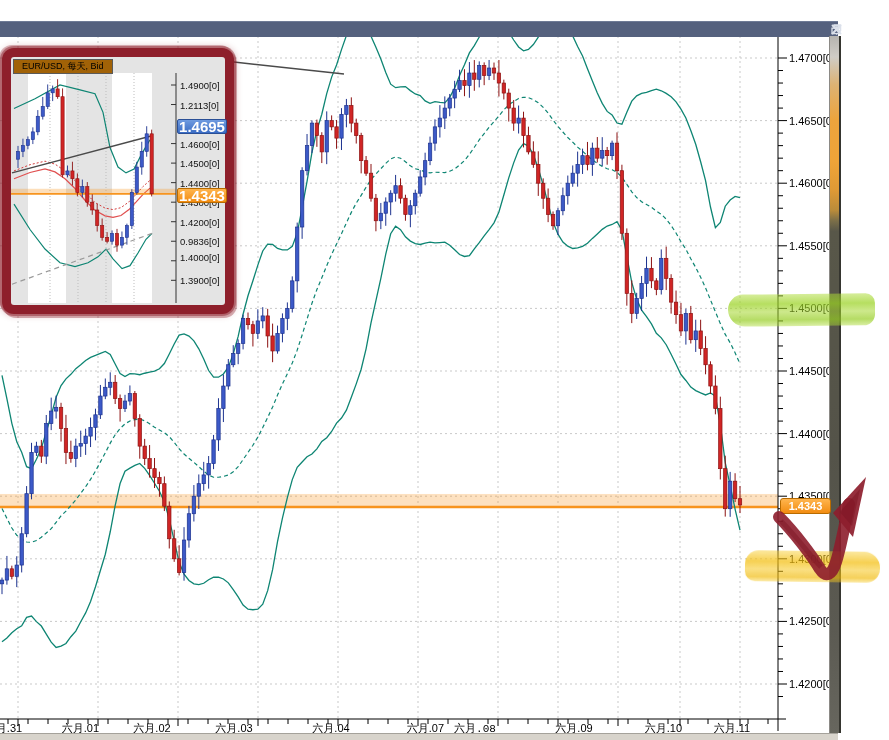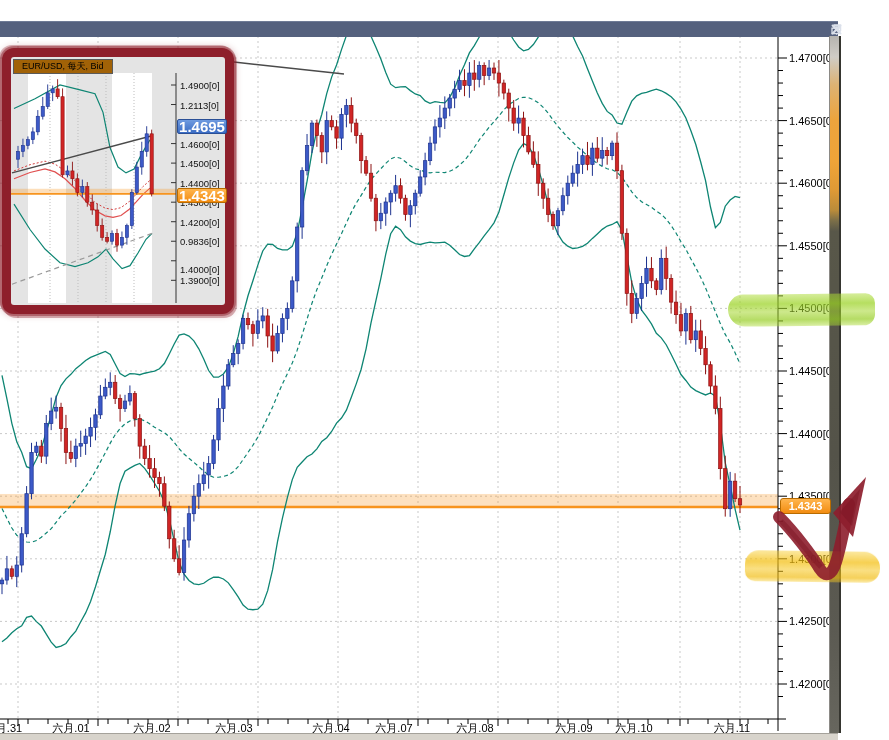--- a/index.html
+++ b/index.html
@@ -509,28 +509,28 @@
       <div class="pxlabel" style="top: 177.2px;">1.4600[0]</div>
       <div class="pxlabel" style="top: 239.8px;">1.4550[0]</div>
       <div class="pxlabel" style="top: 302.4px;">1.4500[0]</div>
       <div class="pxlabel" style="top: 365px;">1.4450[0]</div>
       <div class="pxlabel" style="top: 427.6px;">1.4400[0]</div>
       <div class="pxlabel" style="top: 490.2px;">1.4350[0]</div>
       <div class="pxlabel" style="top: 552.8px;">1.4300[0]</div>
       <div class="pxlabel" style="top: 615.4px;">1.4250[0]</div>
       <div class="pxlabel" style="top: 678px;">1.4200[0]</div>
       <div class="dxlabel" style="left: 9px;">月.31</div>
-      <div class="dxlabel" style="left: 71px;">六月.01</div>
+      <div class="dxlabel" style="left: 71px; text-align: right;">六月.01</div>
       <div class="dxlabel" style="left: 152px; text-decoration: underline;">六月.02</div>
       <div class="dxlabel" style="left: 234px;">六月.03</div>
       <div class="dxlabel" style="left: 331px;">六月.04</div>
-      <div class="dxlabel" style="left: 394px;">六月.07</div>
-      <div class="dxlabel" style="left: 475px;">六月.08</div>
+      <div class="dxlabel" style="left: 416px; text-align: right;">六月.07</div>
+      <div class="dxlabel" style="left: 475px; font-family: Liberation Mono, monospace;">六月.08</div>
       <div class="dxlabel" style="left: 574px;">六月.09</div>
-      <div class="dxlabel" style="left: 634px;">六月.10</div>
+      <div class="dxlabel" style="left: 654px; text-align: right;">六月.10</div>
       <div class="dxlabel" style="left: 732px;">六月.11</div>
     </div>
 
   <div id="titlebar">
     <span class="tbicons">
       <svg class="tbicon" viewBox="0 0 13 13">
         <path d="M2.5 4.5 L10.5 4.5 L6.5 9.5 Z" fill="#dbe0ea"></path>
       </svg>
       <svg class="tbicon" viewBox="0 0 13 13">
         <rect x="3.4" y="1.6" width="6.2" height="2.2" fill="#dbe0ea"></rect>
@@ -648,21 +648,21 @@
   <div id="insetTab">EUR/USD, 每天, Bid</div>
   <div id="insetLabels">
       <div class="ipxlabel" style="top: 80px;">1.4900[0]</div>
       <div class="ipxlabel" style="top: 99.53px;">1.2113[0]</div>
       <div class="ipxlabel" style="top: 138.59px;">1.4600[0]</div>
       <div class="ipxlabel" style="top: 158.12px;">1.4500[0]</div>
       <div class="ipxlabel" style="top: 177.65px;">1.4400[0]</div>
       <div class="ipxlabel" style="top: 197.18px;">1.4300[0]</div>
       <div class="ipxlabel" style="top: 216.71px;">1.4200[0]</div>
       <div class="ipxlabel" style="top: 236.24px;">0.9836[0]</div>
-      <div class="ipxlabel" style="top: 264px;">1.4000[0]</div>
+      <div class="ipxlabel" style="top: 252px;">1.4000[0]</div>
       <div class="ipxlabel" style="top: 275.3px;">1.3900[0]</div>
     </div>
   <div id="itagBlue" class="itag" style="top: 119.036px;">1.4695</div>
   <div id="itagOrange" class="itag" style="top: 187.782px;">1.4343</div>
 
   <div id="greenband"></div>
   <div id="yellowband"></div>
   <svg id="arrowsvg" width="889" height="740">
     <path d="M779 517 C 795 533, 812 556, 820 569 C 826 578, 832 575, 836 562 C 841 546, 845 524, 849 504" fill="none" stroke="#8d1d2c" stroke-width="12" stroke-linecap="round" opacity="0.9"></path>
     <path d="M781 521 C 797 537, 812 558, 821 567" fill="none" stroke="#7c1523" stroke-width="5" opacity="0.45"></path>

